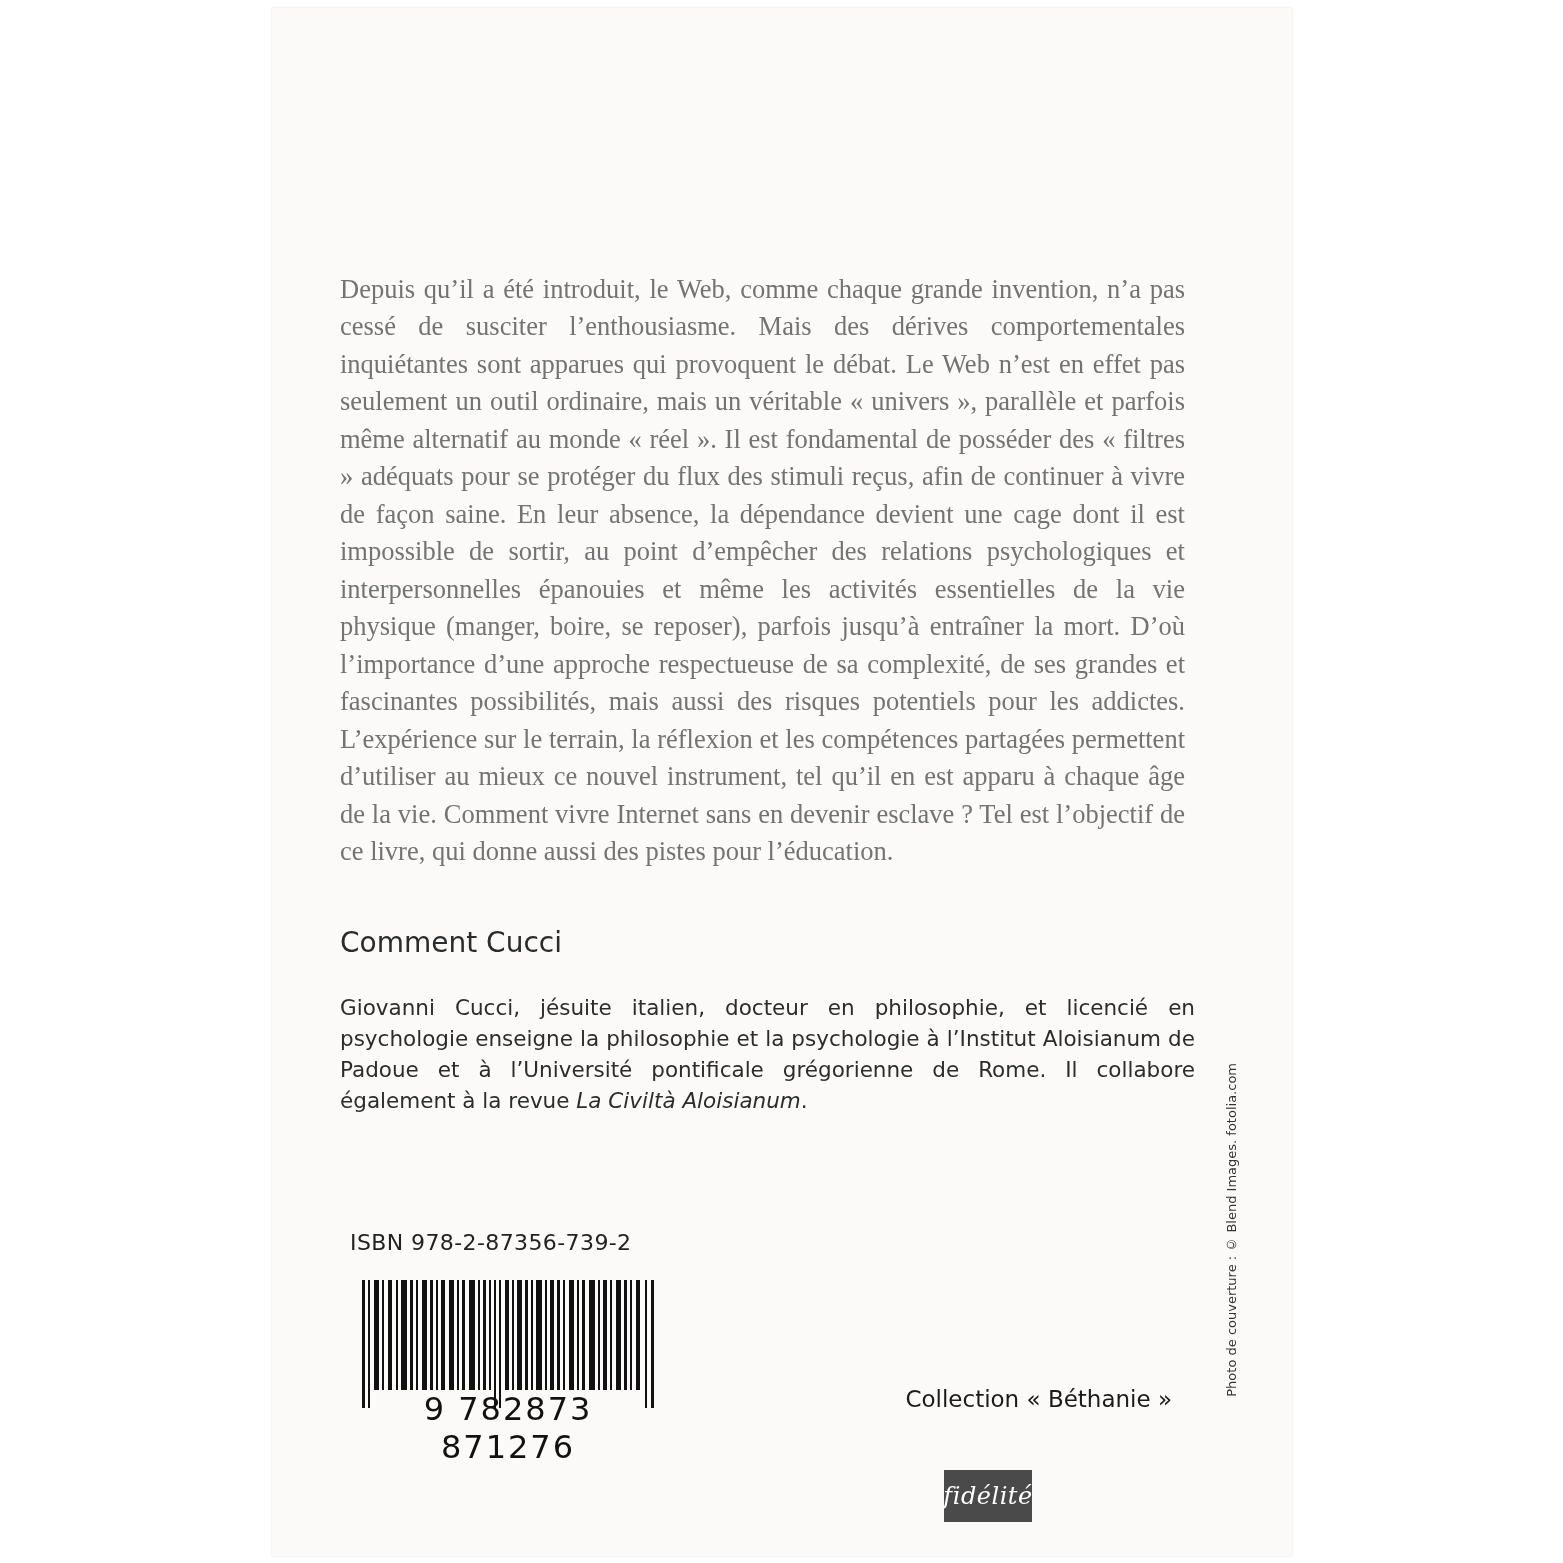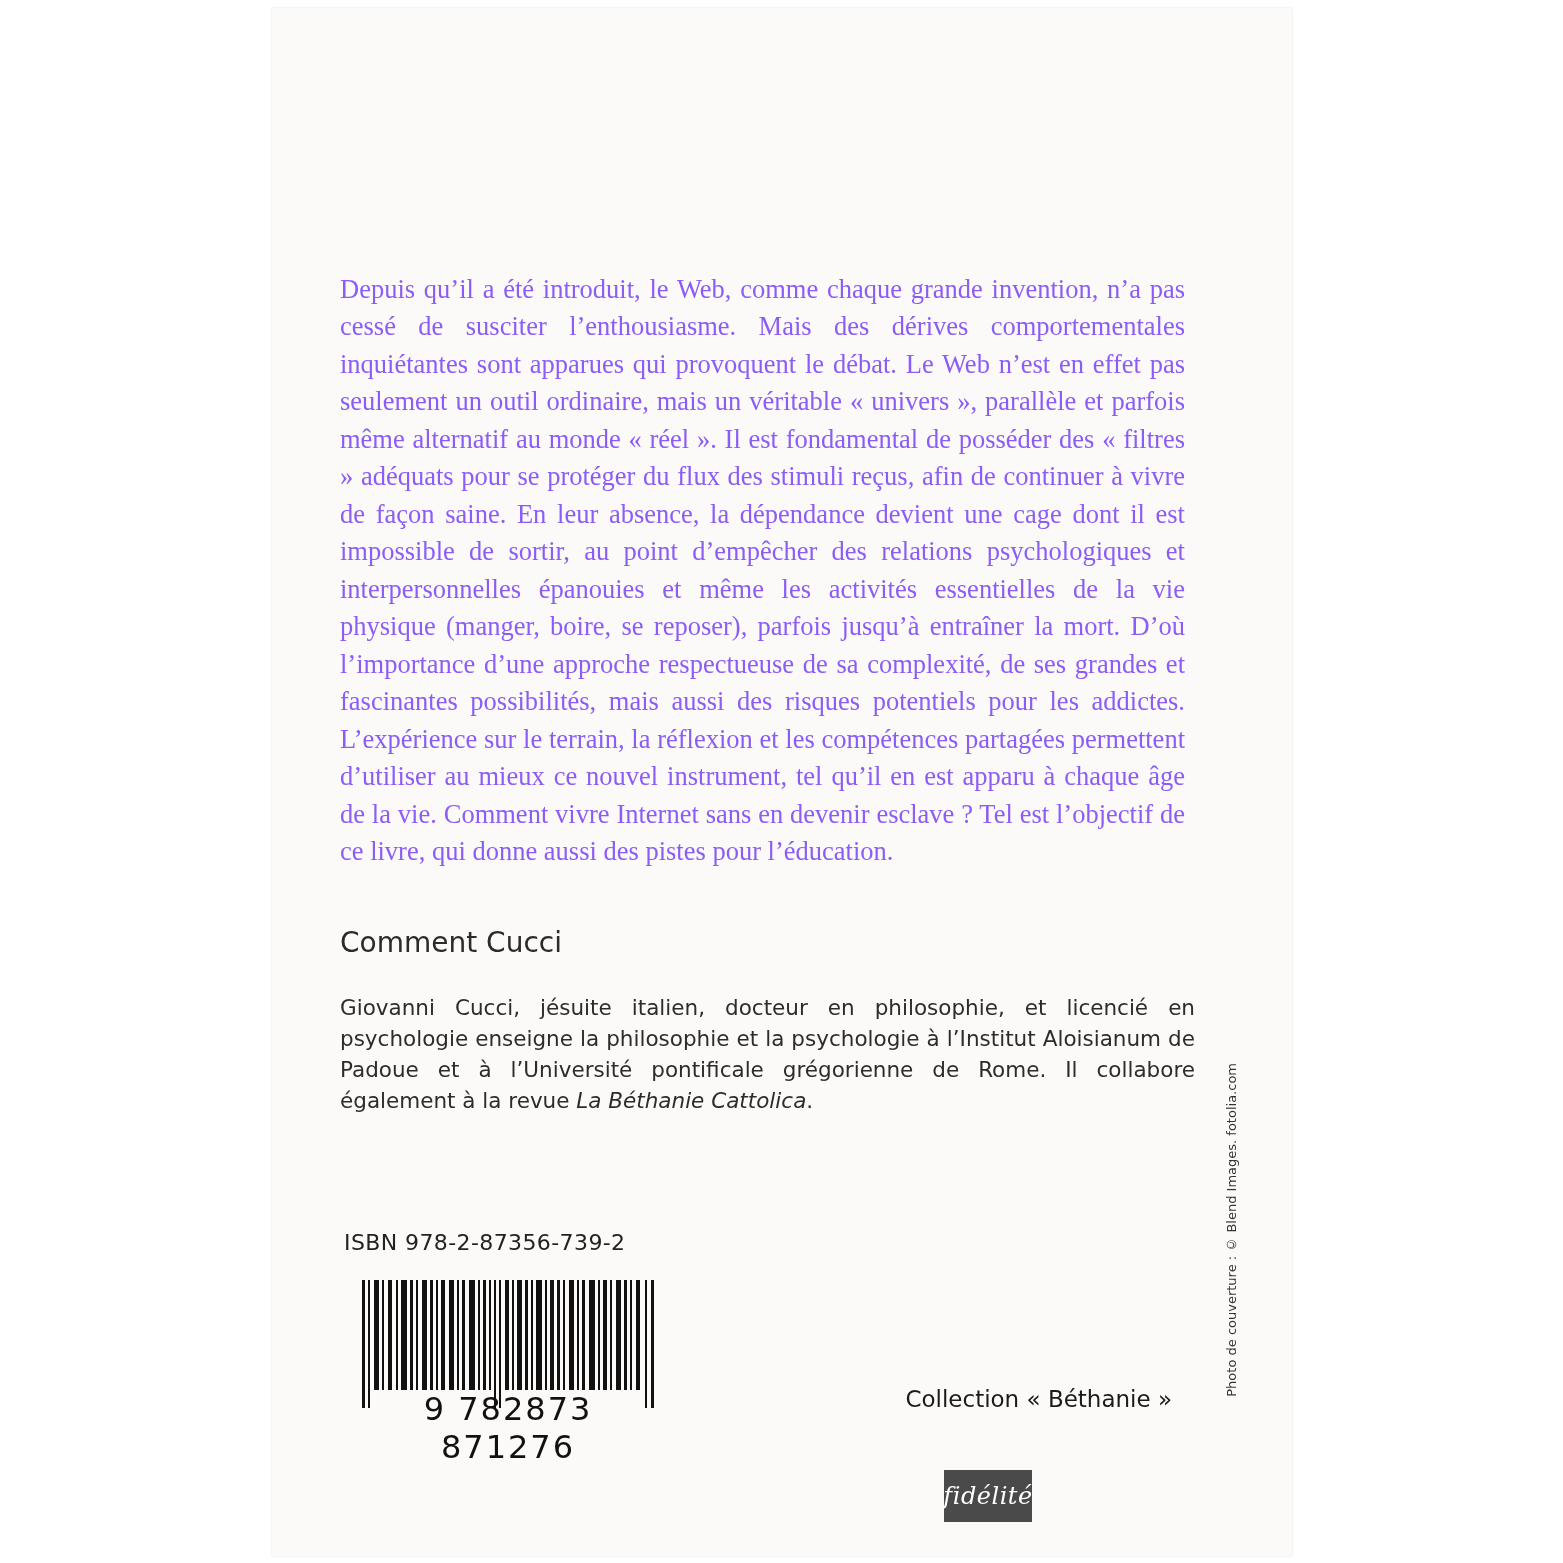--- a/index.html
+++ b/index.html
@@ -45,21 +45,21 @@
 
   #blurb-text {
     position: absolute;
     left: 68px;
     top: 236px;
     width: 845px;
     font-family: "Liberation Serif", serif;
     font-size: 26.5px;
     line-height: 37.5px;
     text-align: justify;
-    color: #8b5cf6;
+    color: #737373;
     hyphens: auto;
   }
 
   #author-name {
     position: absolute;
     left: 68px;
     top: 918px;
     font-family: "DejaVu Sans", sans-serif;
     font-size: 28px;
     color: #2b2b2b;
@@ -73,21 +73,21 @@
     font-family: "DejaVu Sans", sans-serif;
     font-size: 21.5px;
     line-height: 31px;
     text-align: justify;
     color: #2c2c2c;
   }
   #author-bio .it { font-style: italic; }
 
   #isbn-text {
     position: absolute;
-    left: 72px;
+    left: 78px;
     top: 1222px;
     font-family: "DejaVu Sans", sans-serif;
     font-size: 22px;
     letter-spacing: 0.4px;
     color: #222;
   }
 
   
   #barcode {
     position: absolute;
@@ -153,21 +153,21 @@
 <body>
 
 <div id="book-back-cover">
   <div class="page-inner">
 
 
     <p id="blurb-text">Depuis qu’il a été introduit, le Web, comme chaque grande invention, n’a pas cessé de susciter l’enthousiasme. Mais des dérives comportementales inquiétantes sont apparues qui provoquent le débat. Le Web n’est en effet pas seulement un outil ordinaire, mais un véritable « univers », parallèle et parfois même alternatif au monde « réel ». Il est fondamental de posséder des « filtres » adéquats pour se protéger du flux des stimuli reçus, afin de continuer à vivre de façon saine. En leur absence, la dépendance devient une cage dont il est impossible de sortir, au point d’empêcher des relations psychologiques et interpersonnelles épanouies et même les activités essentielles de la vie physique (manger, boire, se reposer), parfois jusqu’à entraîner la mort. D’où l’importance d’une approche respectueuse de sa complexité, de ses grandes et fascinantes possibilités, mais aussi des risques potentiels pour les addictes. L’expérience sur le terrain, la réflexion et les compétences partagées permettent d’utiliser au mieux ce nouvel instrument, tel qu’il en est apparu à chaque âge de la vie. Comment vivre Internet sans en devenir esclave ? Tel est l’objectif de ce livre, qui donne aussi des pistes pour l’éducation.</p>
 
     <div id="author-name">Comment Cucci</div>
 
-    <p id="author-bio"><span>Giovanni Cucci, jésuite italien, docteur en philosophie, et licencié en psychologie enseigne la philosophie et la psychologie à l’Institut Aloisianum de Padoue et à l’Université pontificale grégorienne de Rome. Il collabore également à la revue </span><span class="it">La Béthanie Cattolica</span><span>.</span></p>
+    <p id="author-bio"><span>Giovanni Cucci, jésuite italien, docteur en philosophie, et licencié en psychologie enseigne la philosophie et la psychologie à l’Institut Aloisianum de Padoue et à l’Université pontificale grégorienne de Rome. Il collabore également à la revue </span><span class="it">La Civiltà Aloisianum</span><span>.</span></p>
 
     <div id="isbn-text">ISBN 978-2-87356-739-2</div>
 
     <svg id="barcode" viewBox="0 0 298 128" preserveAspectRatio="none">
       <rect x="0" y="0" width="298" height="128" fill="#fbfaf8"></rect>
       <g fill="#111111">
         <rect x="2" y="0" width="3" height="128"></rect>
         <rect x="8" y="0" width="2" height="128"></rect>
         <rect x="14" y="0" width="5" height="110"></rect>
         <rect x="22" y="0" width="2" height="110"></rect>

